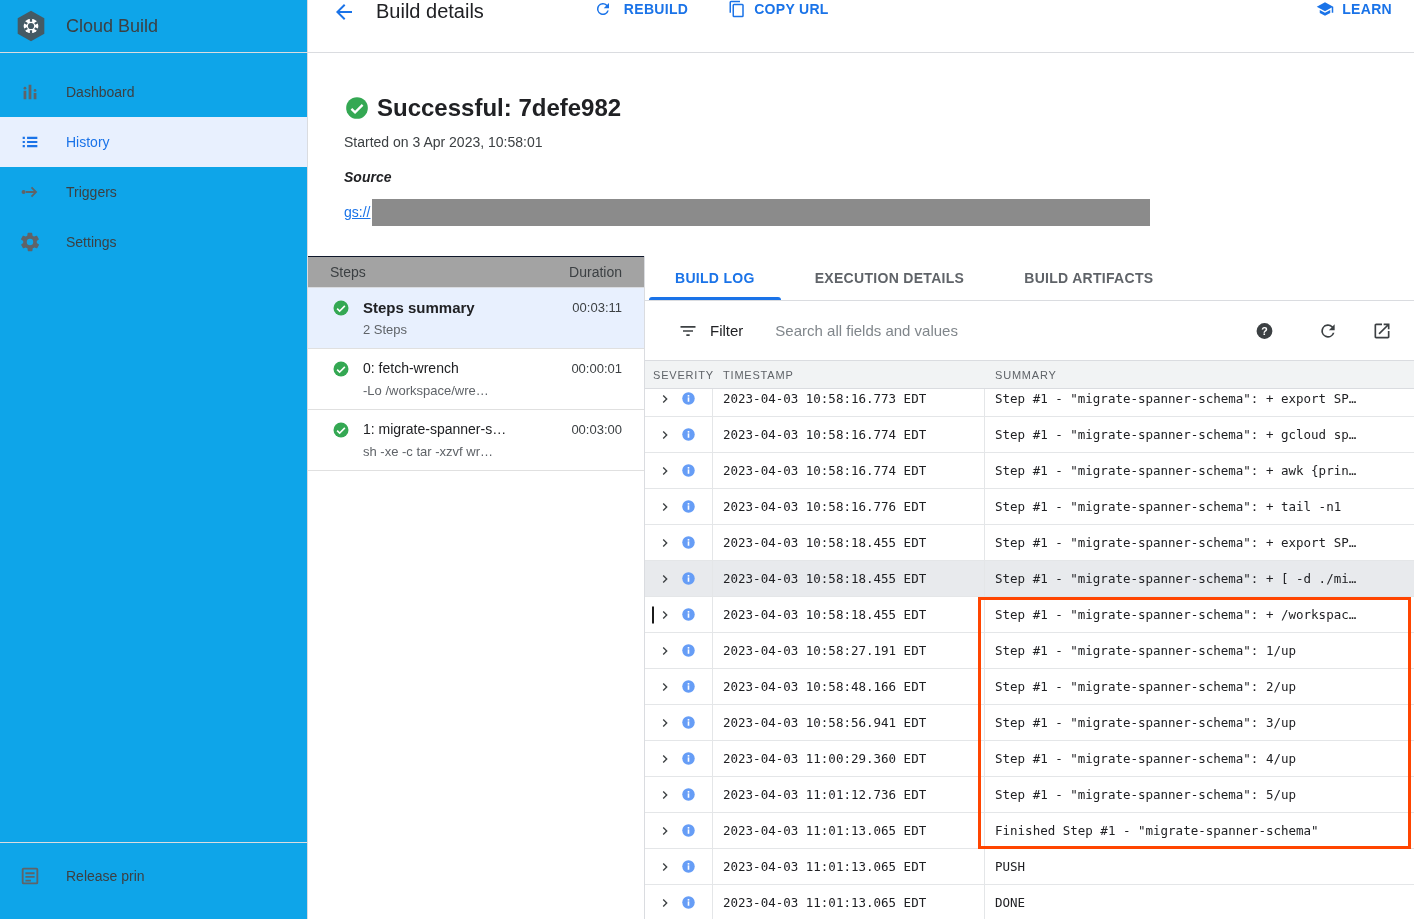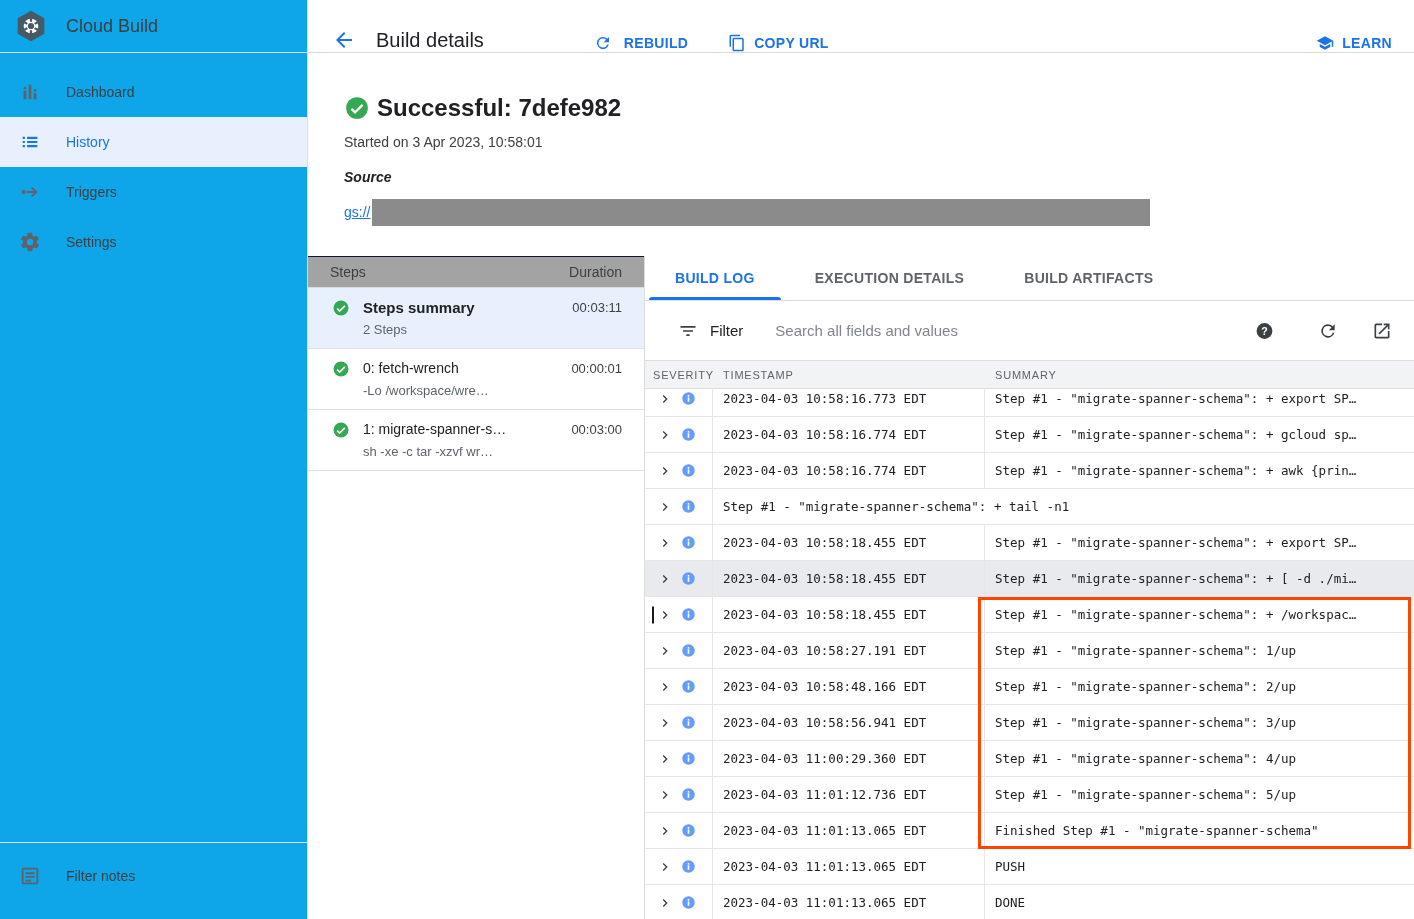--- a/index.html
+++ b/index.html
@@ -20,21 +20,21 @@
   .nav-item { height:50px; display:flex; align-items:center; padding-left:18px; cursor:pointer; color:#3c4043; }
   .nav-icon { width:24px; height:24px; color:#5f6368; margin-right:24px; display:flex; align-items:center; justify-content:center; }
   .nav-icon svg { width:22px; height:22px; }
   .nav-label { font-size:14px; }
   .nav-item.active { background:#e8f0fe; color:#1a73e8; }
   .nav-item.active .nav-icon { color:#1a73e8; }
   .sidebar-footer { position:absolute; left:0; right:0; bottom:0; border-top:1px solid #dadce0; padding:8px 0 18px; }
 
   
   .main { flex:1; min-width:0; display:flex; flex-direction:column; }
-  .topbar { height:53px; flex:0 0 53px; display:flex; align-items:flex-end; border-bottom:1px solid #dadce0; padding:0 22px 0 24px; }
+  .topbar { height:53px; flex:0 0 53px; display:flex; align-items:flex-start; border-bottom:1px solid #dadce0; padding:0 22px 0 24px; }
   .back-btn { width:24px; height:24px; color:#1a73e8; cursor:pointer; display:flex; }
   .back-btn svg { width:24px; height:24px; }
   .topbar-title { font-size:20px; font-weight:400; color:#202124; margin-left:20px; }
   .text-btn { display:flex; align-items:center; gap:8px; color:#1a73e8; font-size:14px; font-weight:700; letter-spacing:.3px; cursor:pointer; background:none; border:none; font-family:inherit; }
   .text-btn .btn-icon { width:18px; height:18px; display:flex; }
   .text-btn svg { width:18px; height:18px; }
   .rebuild-btn { margin-left:110px;gap:12px; }
   .copy-btn { margin-left:40px; }
   .learn-btn { margin-left:auto; }
 
@@ -157,21 +157,21 @@
     <span class="nav-label">Settings</span>
   </div>
       </nav>
     <div class="sidebar-footer">
       <div class="nav-item">
         <span class="nav-icon">
             <svg viewBox="0 0 24 24">
               <path fill="currentColor" d="M19 3H5a2 2 0 0 0-2 2v14a2 2 0 0 0 2 2h14a2 2 0 0 0 2-2V5a2 2 0 0 0-2-2zm0 16H5V5h14zM7 8h10v2H7zm0 4h10v2H7zm0 4h6v2H7z"></path>
             </svg>
           </span>
-        <span class="nav-label">Filter notes</span>
+        <span class="nav-label">Release prin</span>
       </div>
     </div>
   </aside>
 
   <main class="main">
 
     <header class="topbar">
       <span class="back-btn">
           <svg viewBox="0 0 24 24">
             <path fill="currentColor" d="M20 11H7.8l5.6-5.6L12 4l-8 8 8 8 1.4-1.4L7.8 13H20z"></path>
@@ -384,20 +384,21 @@
                     </svg>
                   </span>
       <span class="info">
                     <svg viewBox="0 0 24 24">
                       <circle cx="12" cy="12" r="10" fill="currentColor"></circle>
                       <rect x="10.7" y="10.2" width="2.6" height="7" fill="#fff"></rect>
                       <rect x="10.7" y="6.4" width="2.6" height="2.6" fill="#fff"></rect>
                     </svg>
                   </span>
     </div>
+    <div class="cell cell-ts">2023-04-03 10:58:16.776 EDT</div>
     <div class="cell cell-sum">Step #1 - "migrate-spanner-schema": + tail -n1</div>
   </div>
               <div class="log-row">
     <div class="cell cell-sev">
 
       <span class="chev">
                     <svg viewBox="0 0 24 24">
                       <path fill="currentColor" d="M8.59 16.59 13.17 12 8.59 7.41 10 6l6 6-6 6z"></path>
                     </svg>
                   </span>

